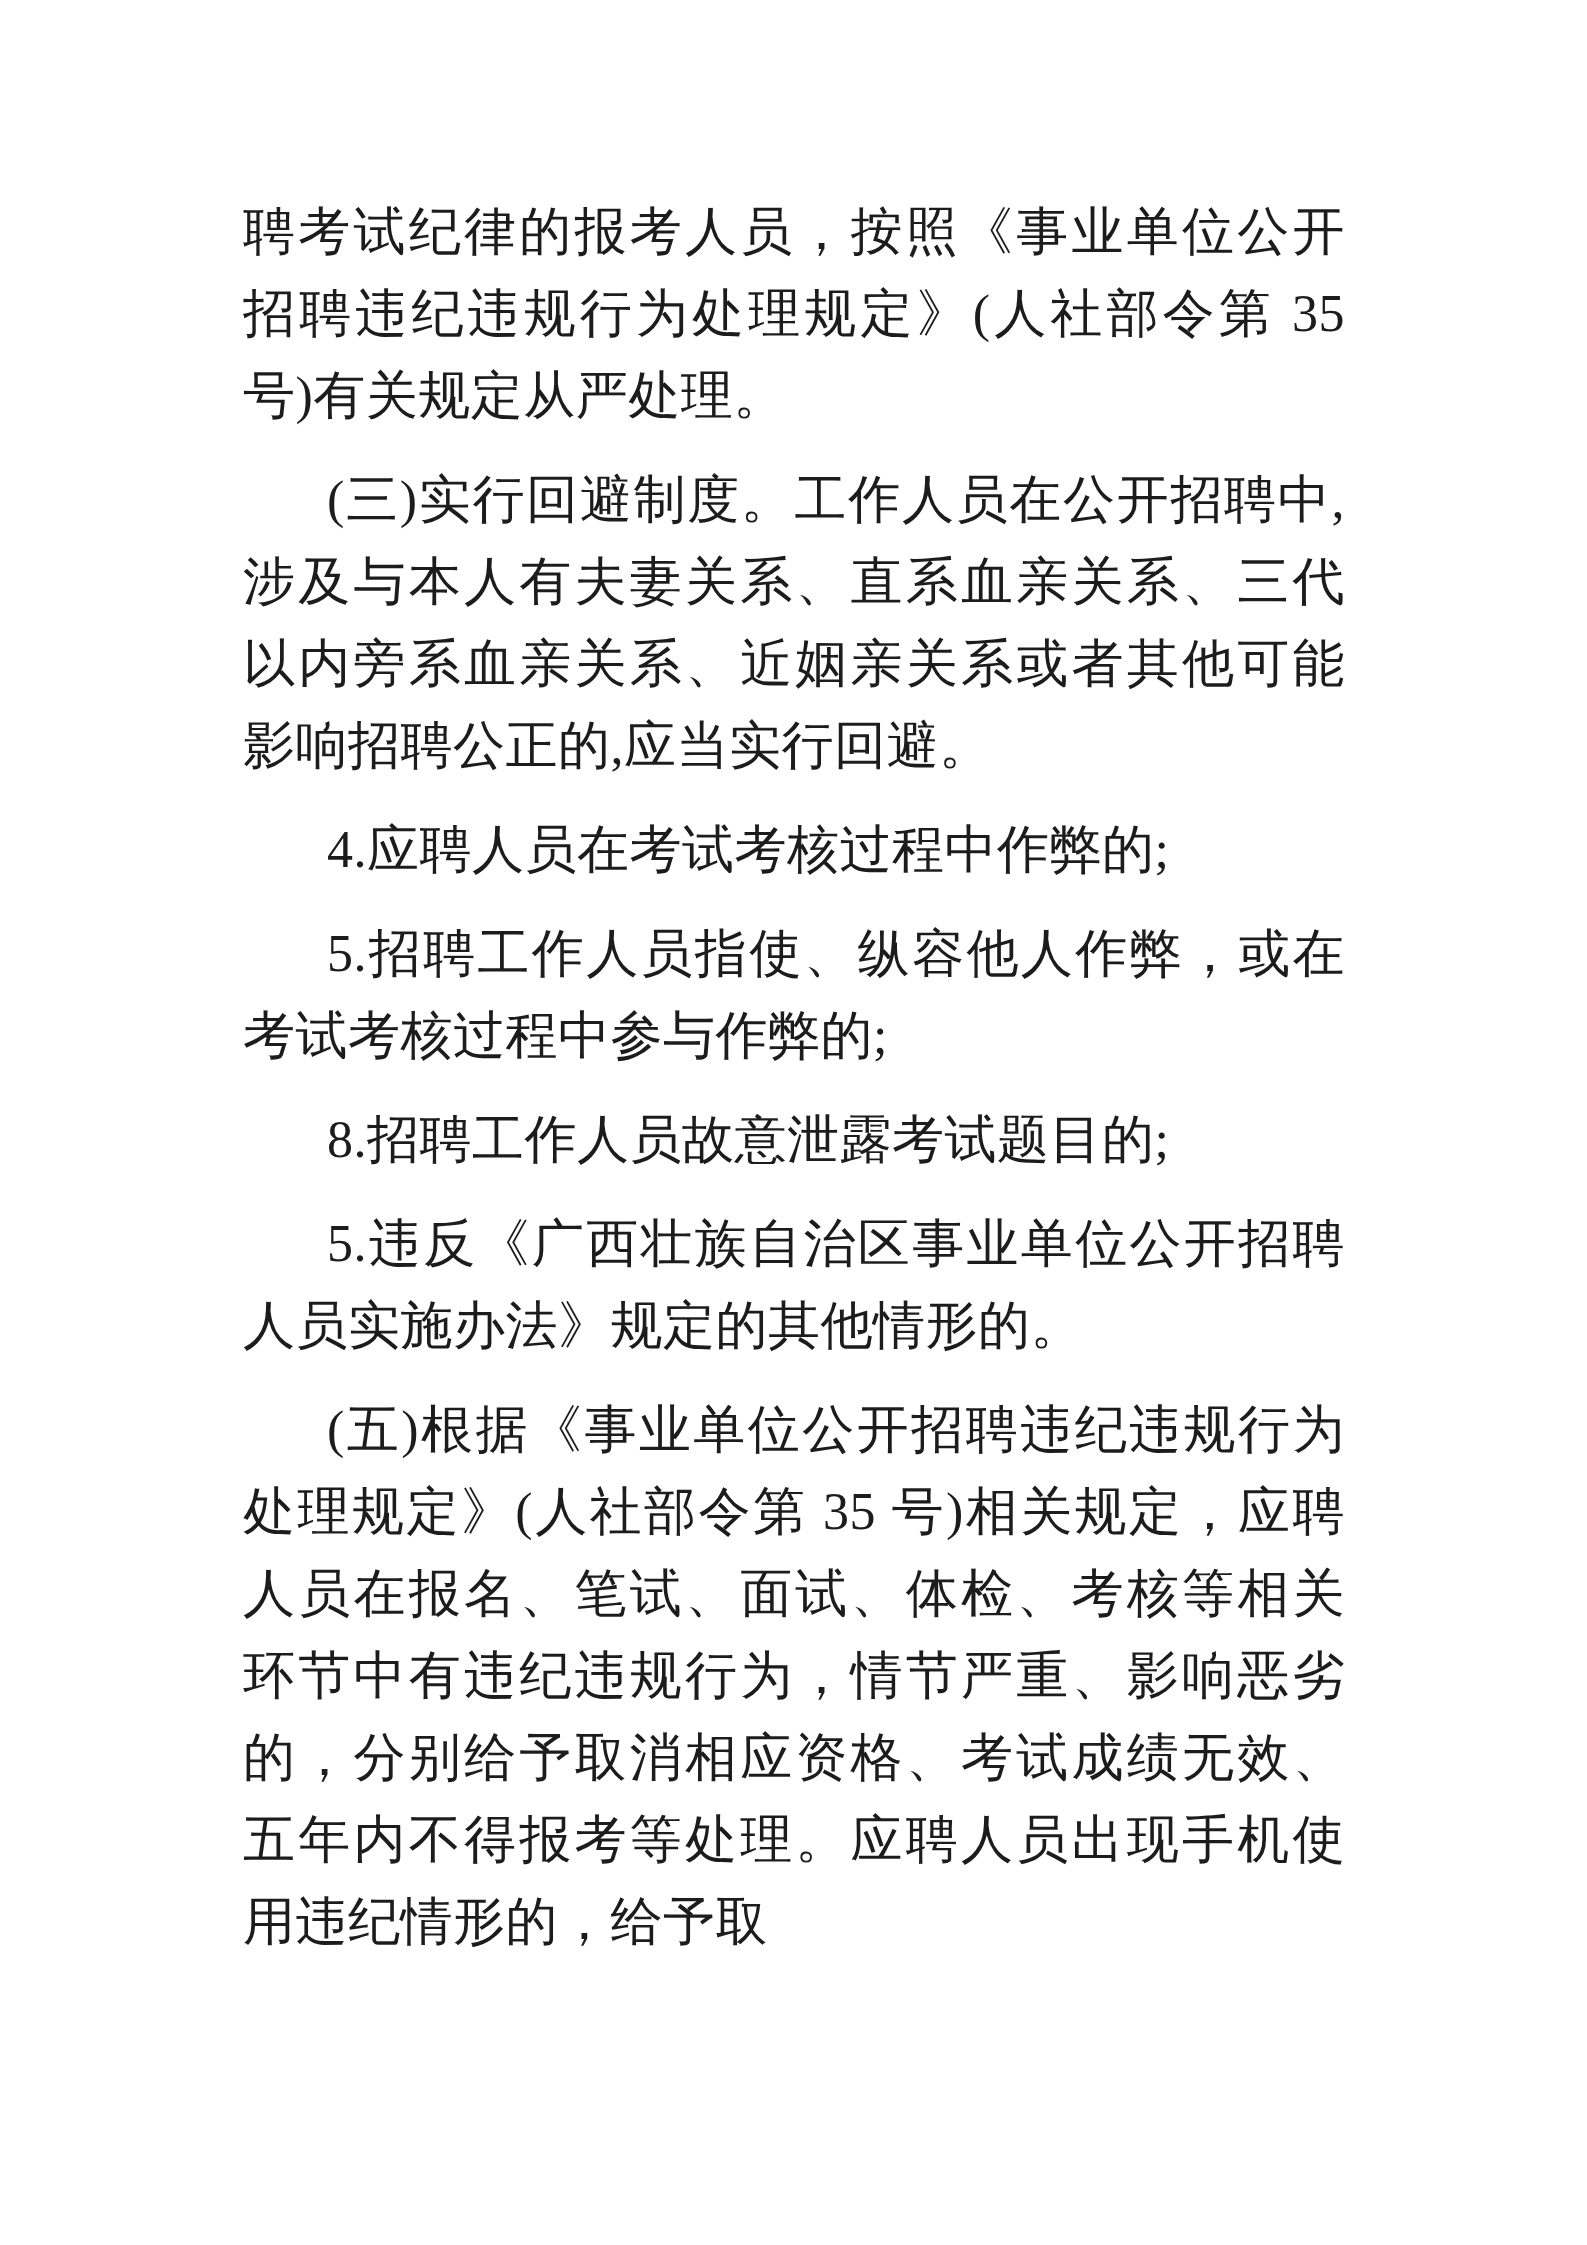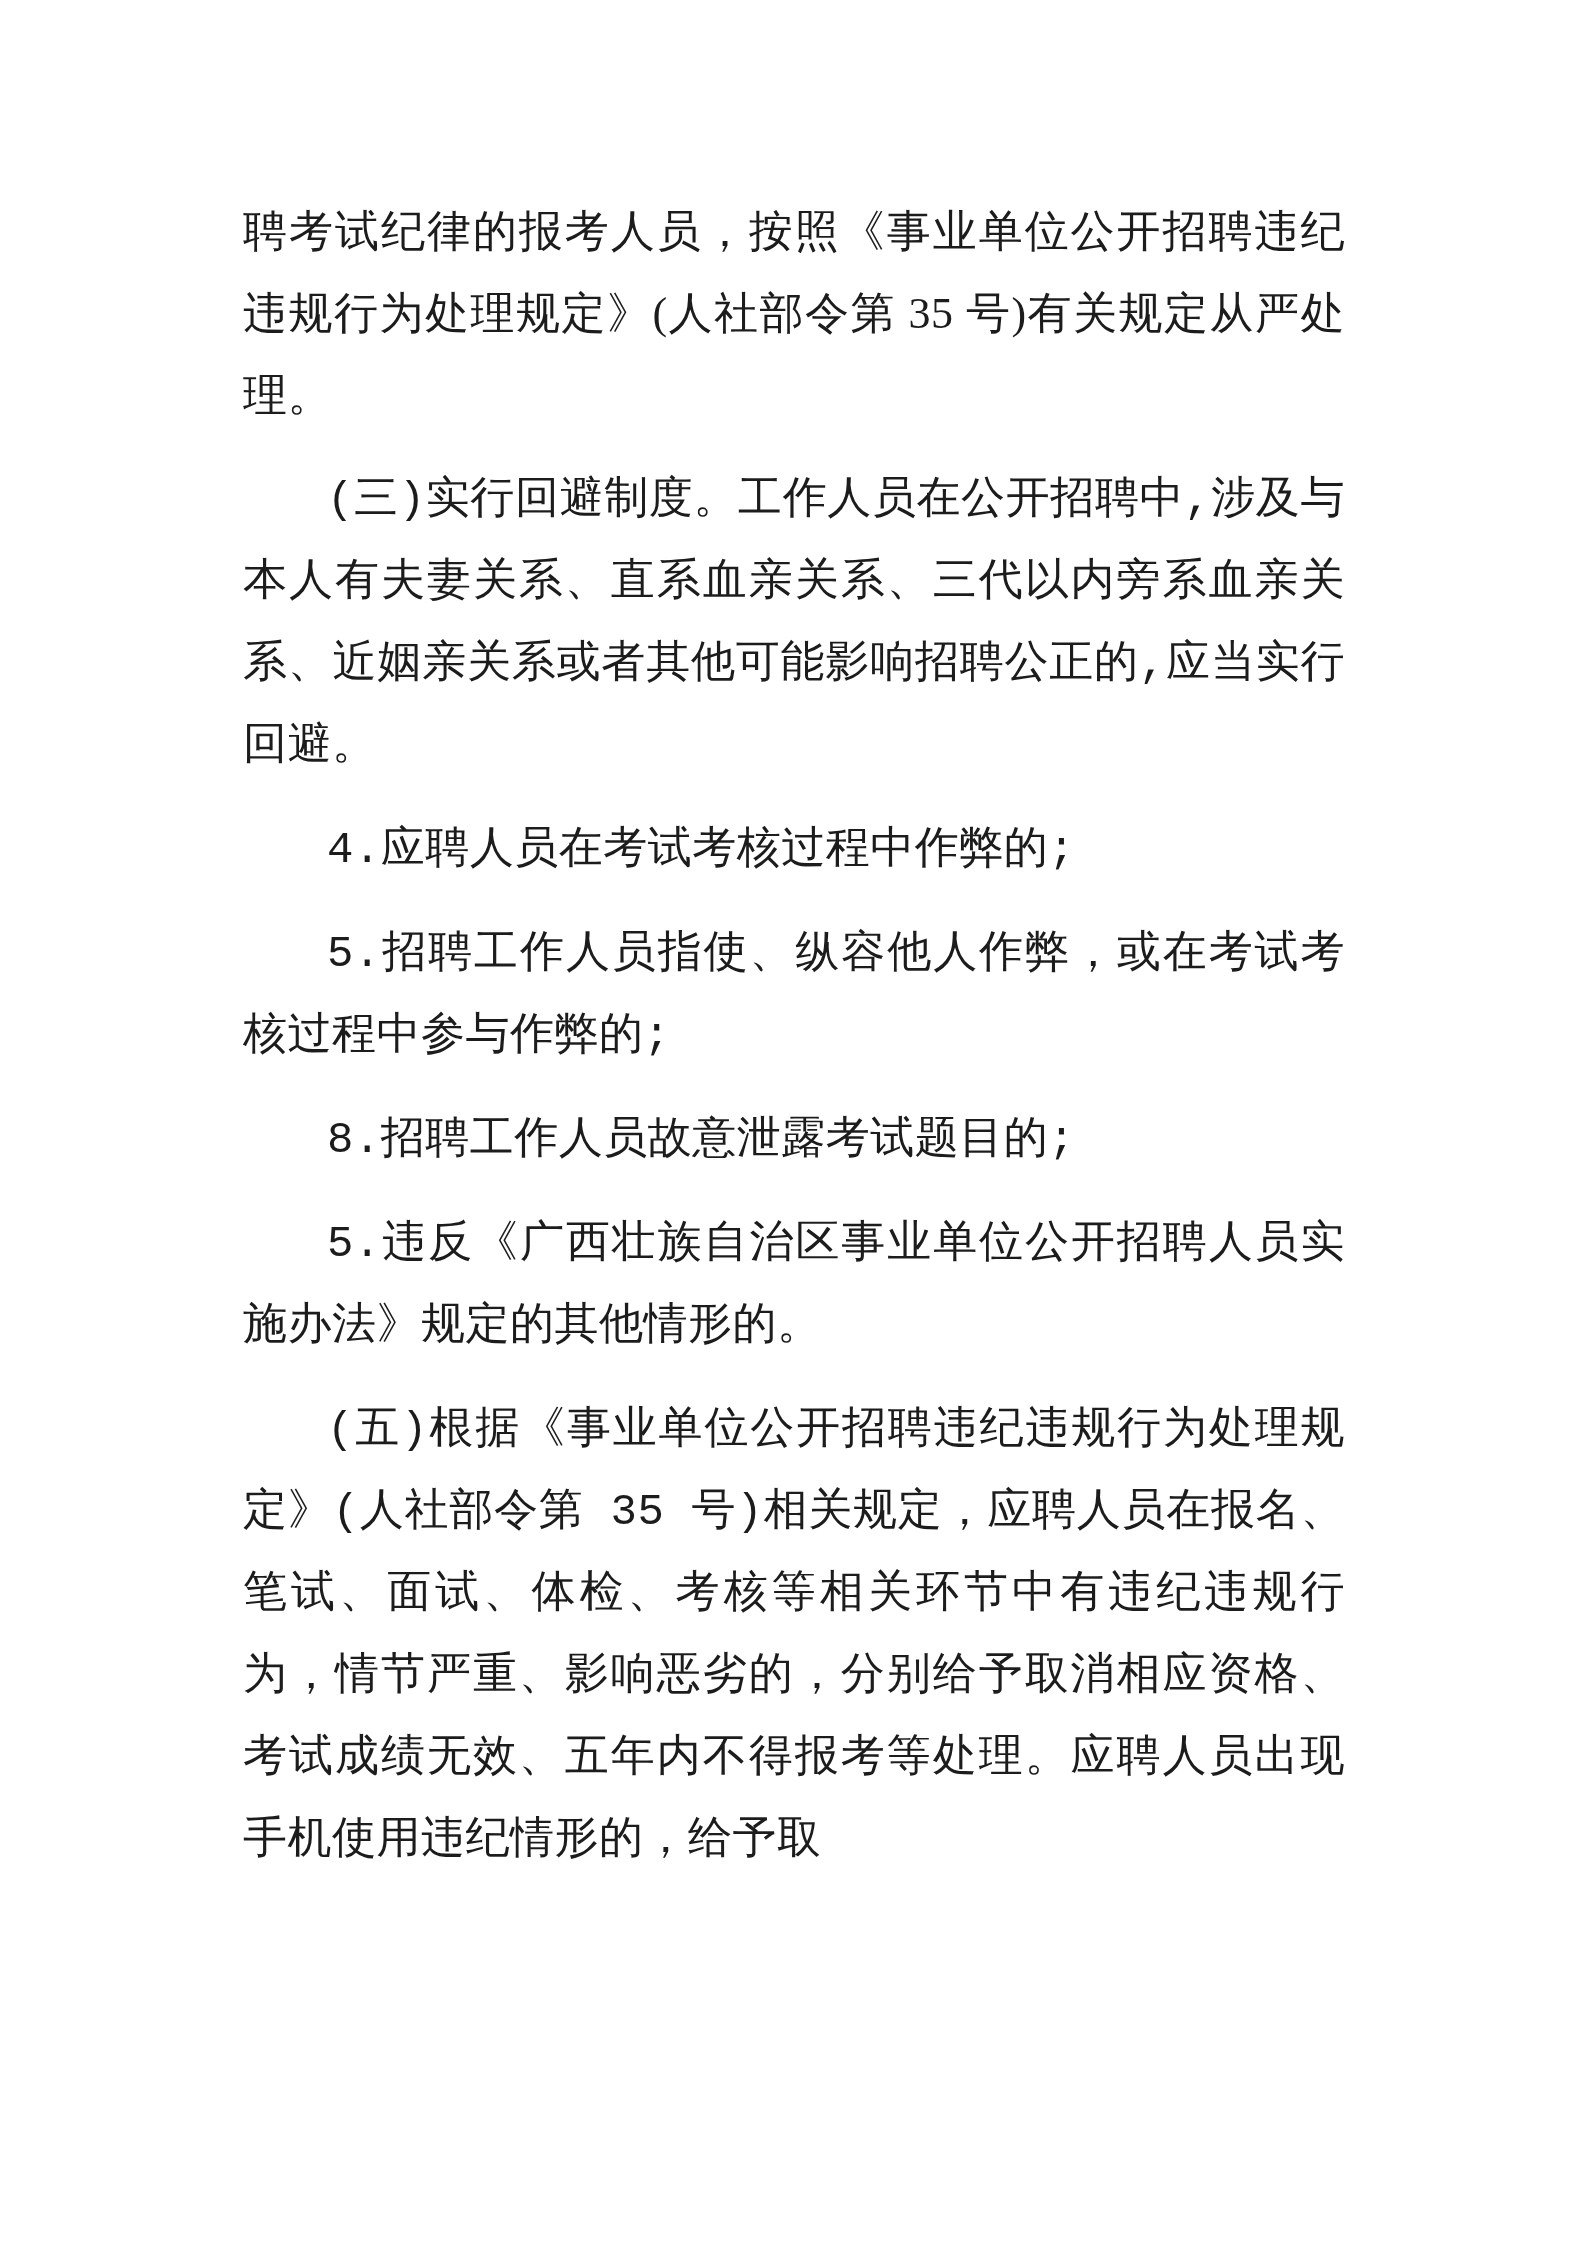--- a/index.html
+++ b/index.html
@@ -14,35 +14,34 @@
     background: #ffffff;
     overflow: hidden;
     font-family: "Liberation Serif", "DejaVu Serif", serif;
   }
   .doc-body {
     position: absolute;
     left: 243px;
     top: 191px;
     width: 1102px;
     color: #1c1c1c;
-    font-size: 44px;
+    font-size: 52px;
     line-height: 82px;
     text-align: justify;
     text-justify: inter-ideograph;
     font-weight: 400;
     letter-spacing: 0.5px;
   }
   .para {
     margin: 0 0 22px 0;
     padding: 0;
     text-indent: 0;
   }
   .para.indent {
     text-indent: 84px;
-    font-family: Liberation Mono, monospace;
   }
 </style>
 </head>
 <body>
 
 <div class="page">
   <div class="doc-body">
     <p class="para">聘考试纪律的报考人员，按照《事业单位公开招聘违纪违规行为处理规定》(人社部令第 35 号)有关规定从严处理。</p>
     <p class="para indent">(三)实行回避制度。工作人员在公开招聘中,涉及与本人有夫妻关系、直系血亲关系、三代以内旁系血亲关系、近姻亲关系或者其他可能影响招聘公正的,应当实行回避。</p>
     <p class="para indent">4.应聘人员在考试考核过程中作弊的;</p>

